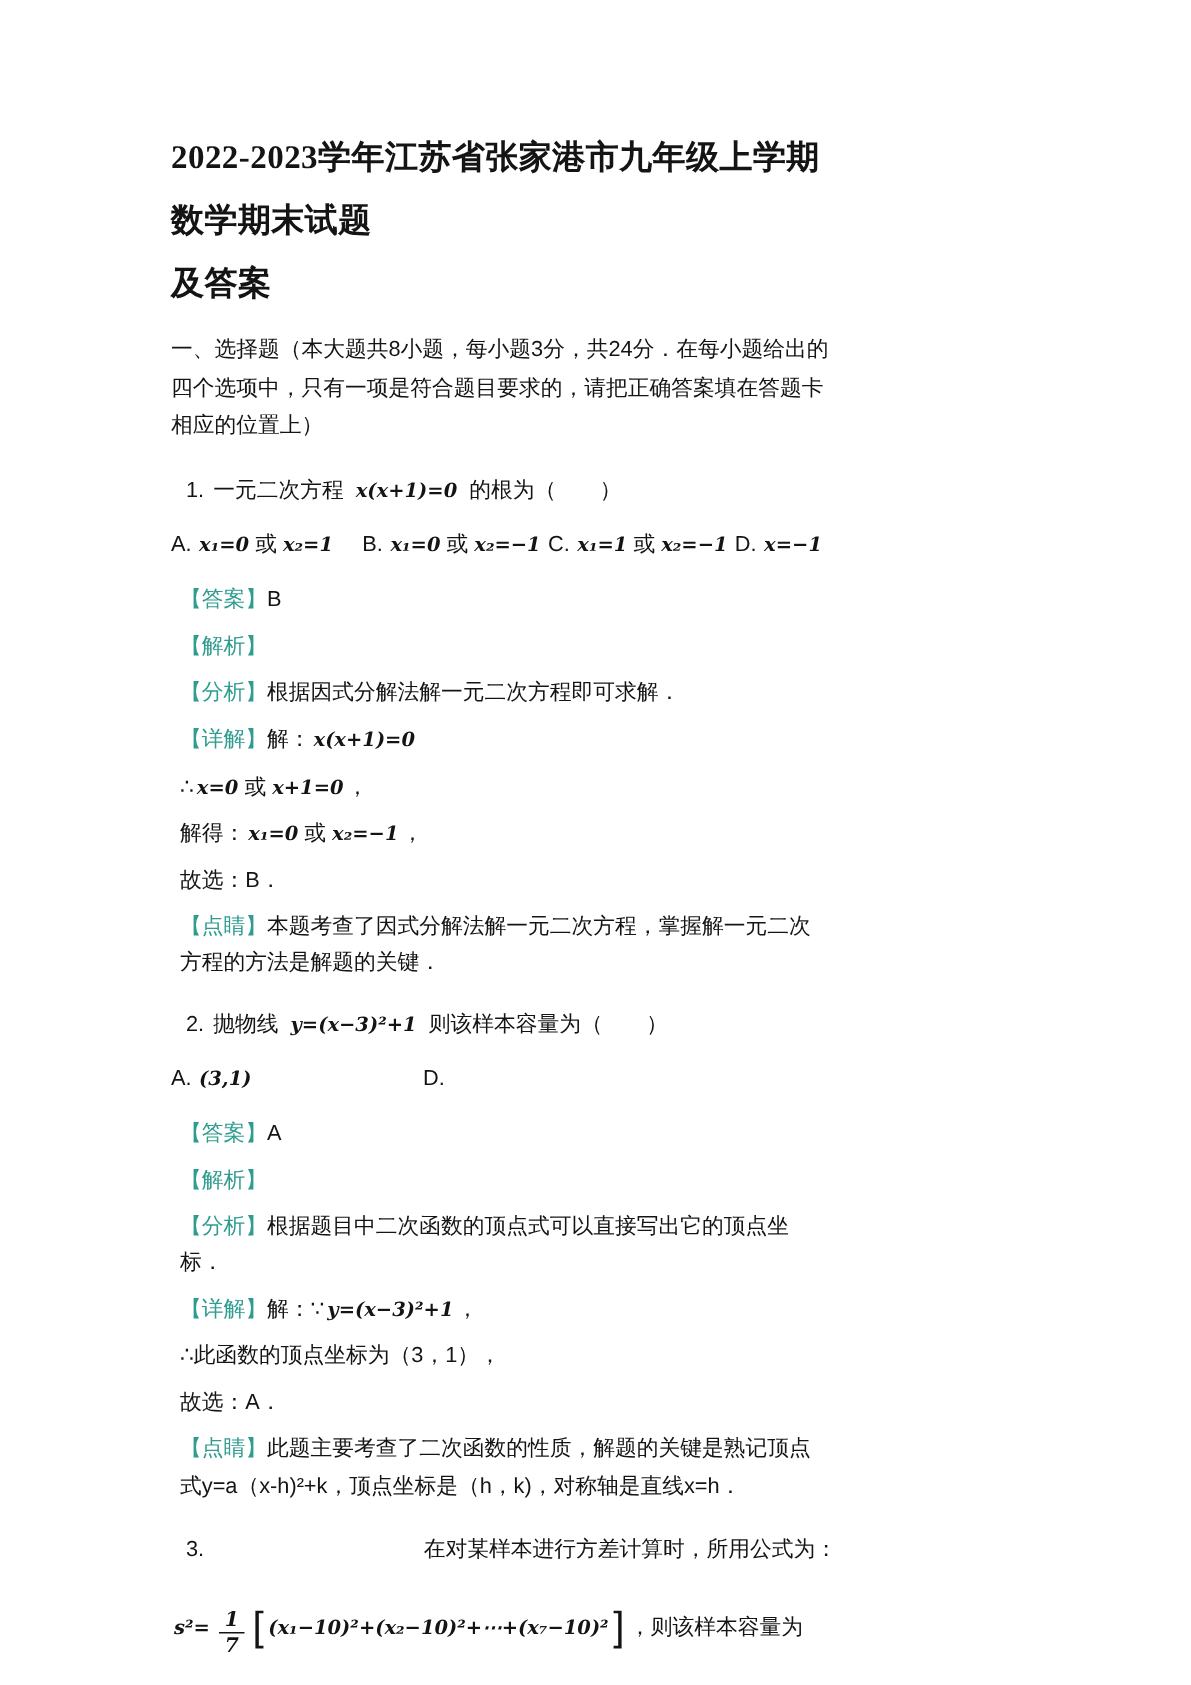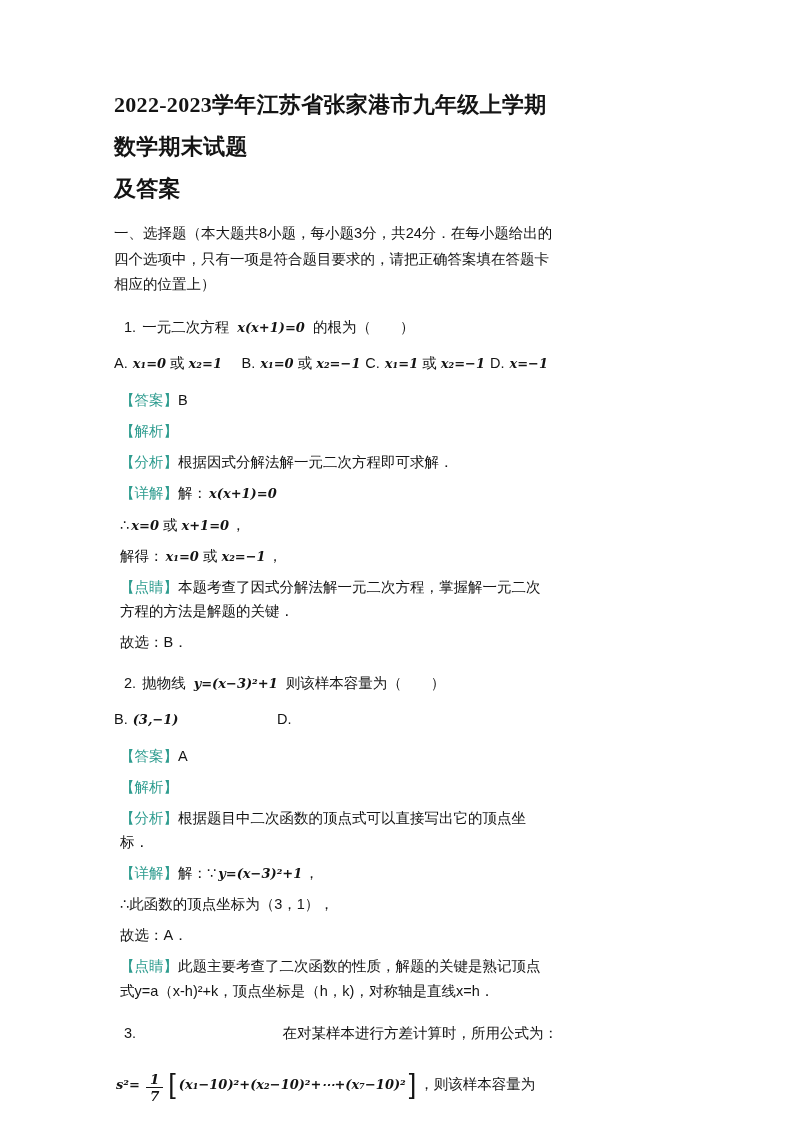--- a/index.html
+++ b/index.html
@@ -81,36 +81,36 @@
     </p>
     <p class="line">
       <span class="teal">【详解】</span><span>解：</span><span class="math">x(x+1)=0</span>
     </p>
     <p class="line">
       <span>∴</span><span class="math">x=0</span><span class="cn">或</span><span class="math">x+1=0</span><span>，</span>
     </p>
     <p class="line">
       <span>解得：</span><span class="math">x₁=0</span><span class="cn">或</span><span class="math">x₂=−1</span><span>，</span>
     </p>
+    <p class="line">故选：B．</p>
     <p class="line">
       <span class="teal">【点睛】</span><span>本题考查了因式分解法解一元二次方程，掌握解一元二次方程的方法是解题的关键．</span>
     </p>
-    <p class="line">故选：B．</p>
   </div>
 
   <div class="q">
     <p class="stem">
       <span>2.</span>
       <span class="cn">抛物线</span>
       <span class="math">y=(x−3)²+1</span>
       <span class="cn">则该样本容量为（　　）</span>
     </p>
     <div class="opt-row">
-      <span class="opt w-b">
-        <span class="opt-label">B.</span><span class="math">(3,−1)</span>
+      <span class="opt w-a">
+        <span class="opt-label">A.</span><span class="math">(3,1)</span>
       </span>
       <span class="opt w-d">
         <span class="opt-label">D.</span><span class="math"></span>
       </span>
     </div>
     <p class="line">
       <span class="teal">【答案】</span><span>A</span>
     </p>
     <p class="line">
       <span class="teal">【解析】</span>

